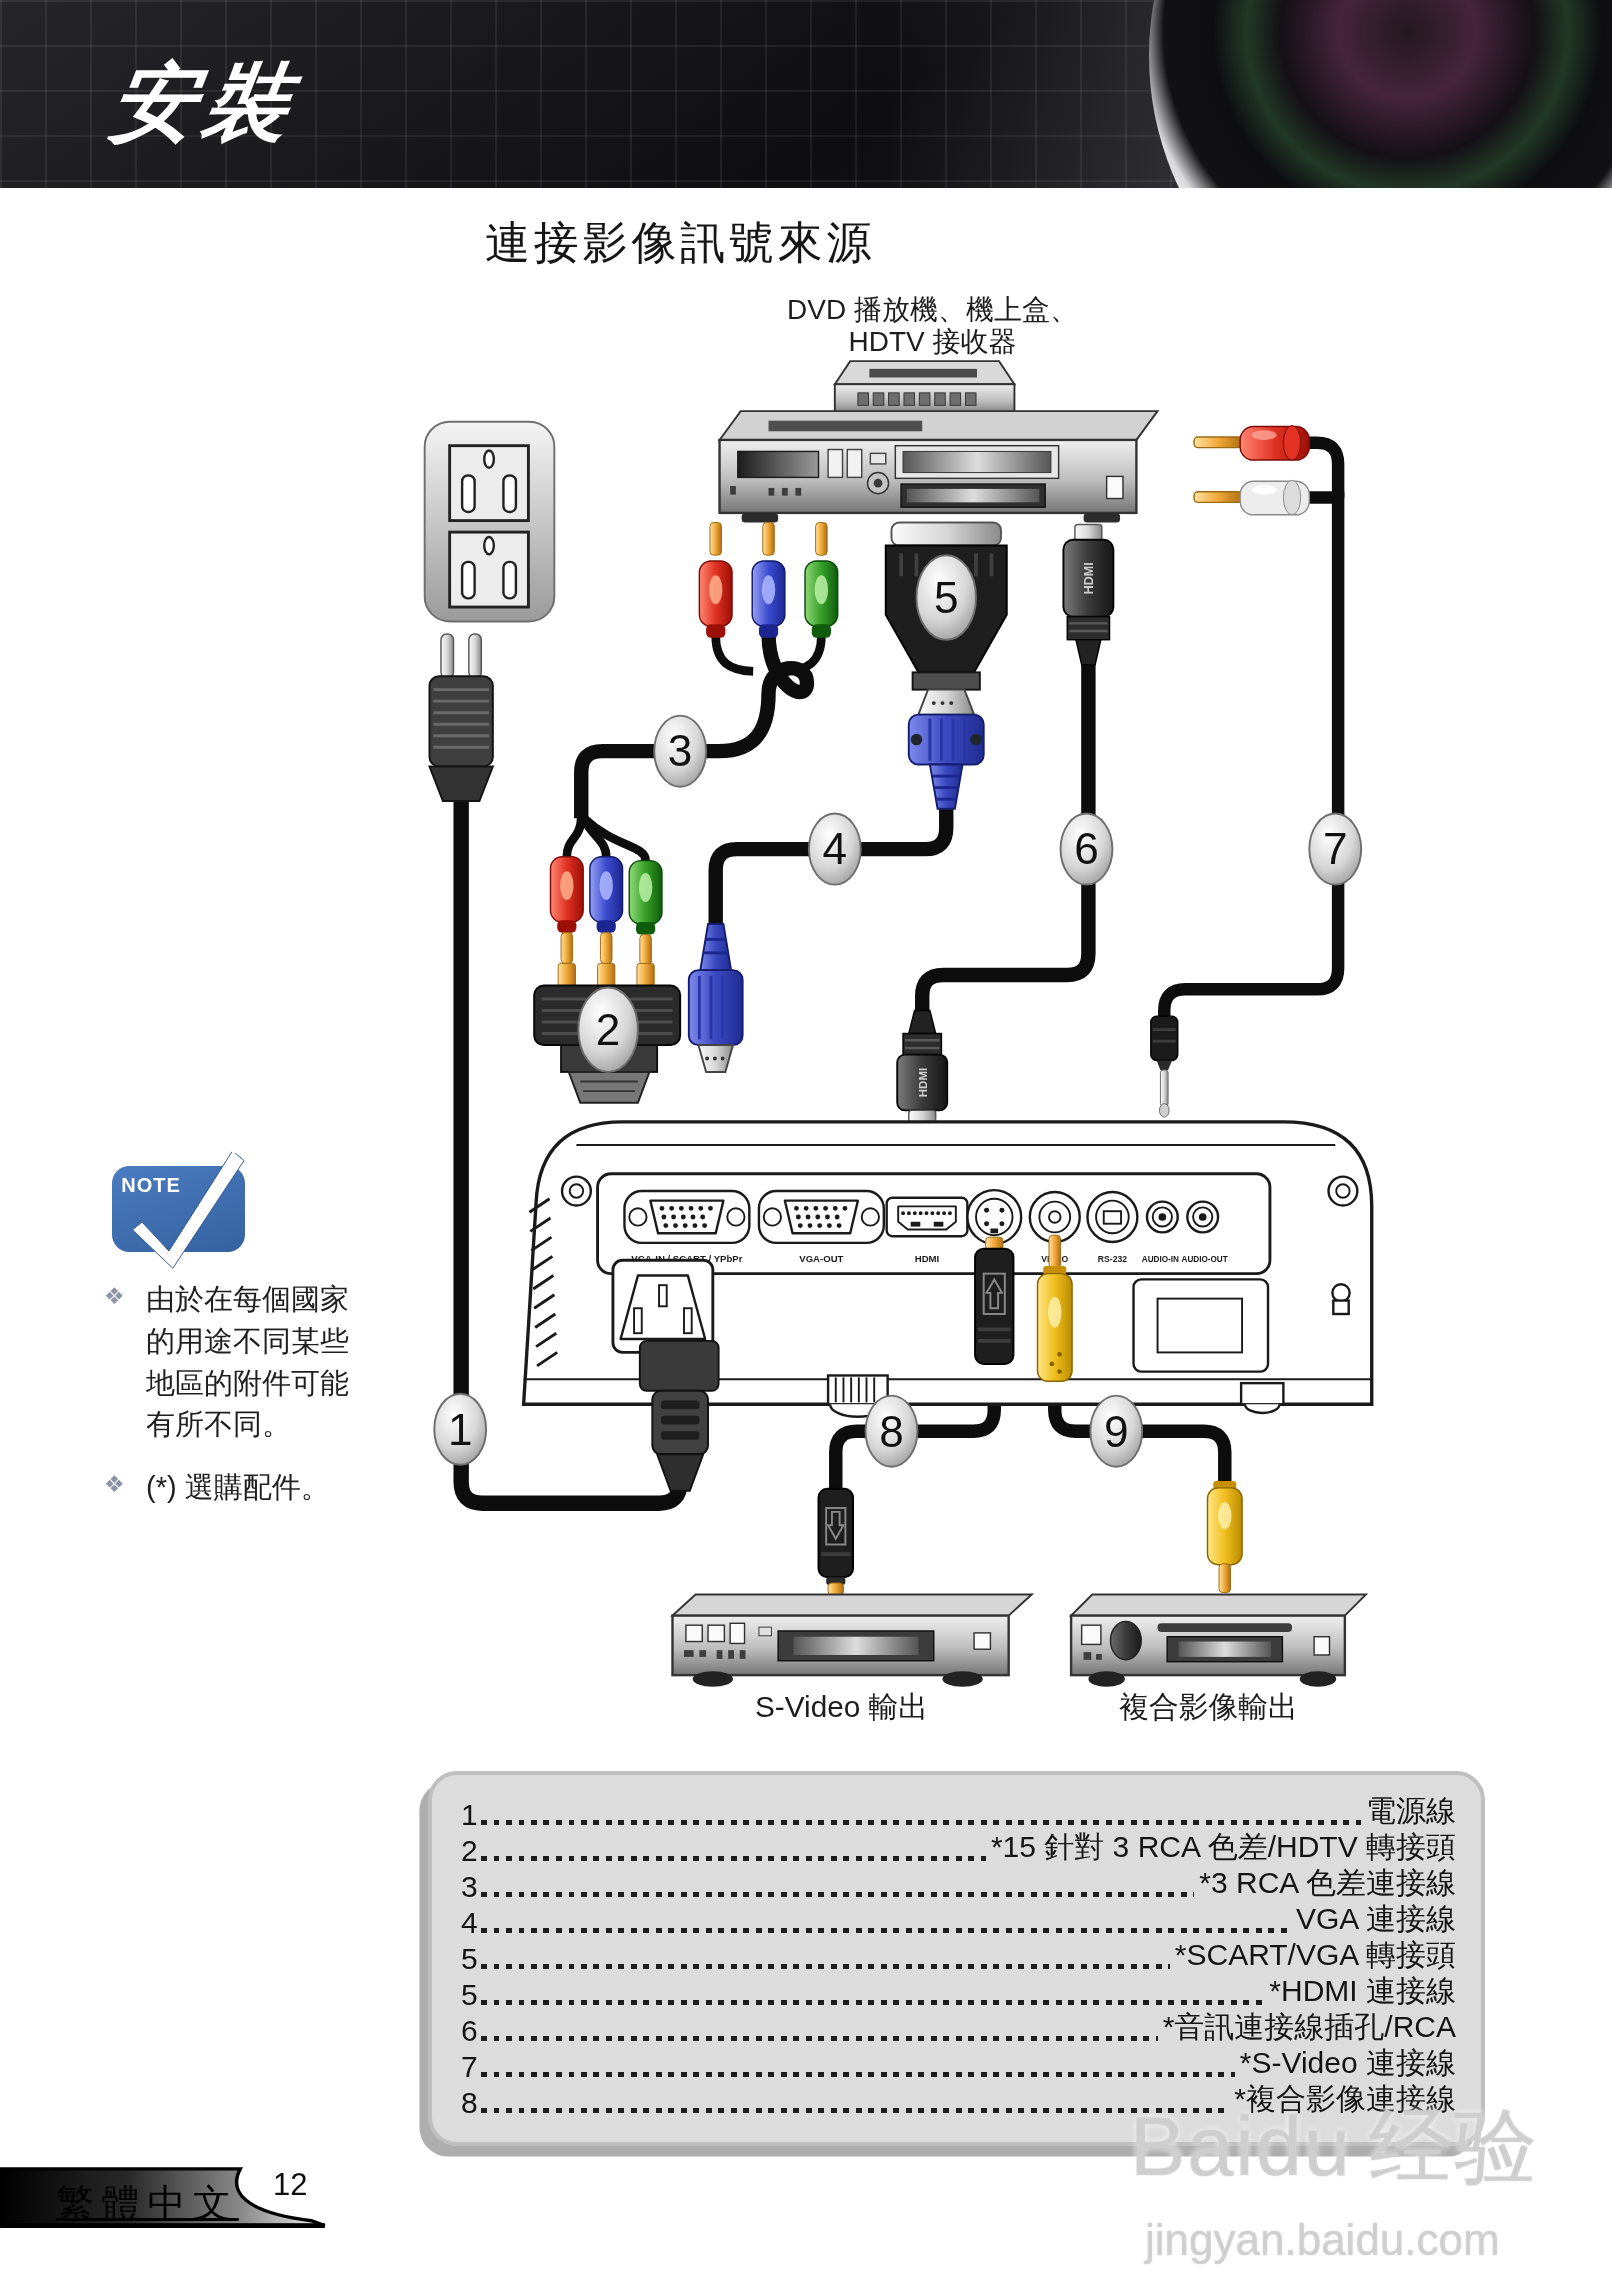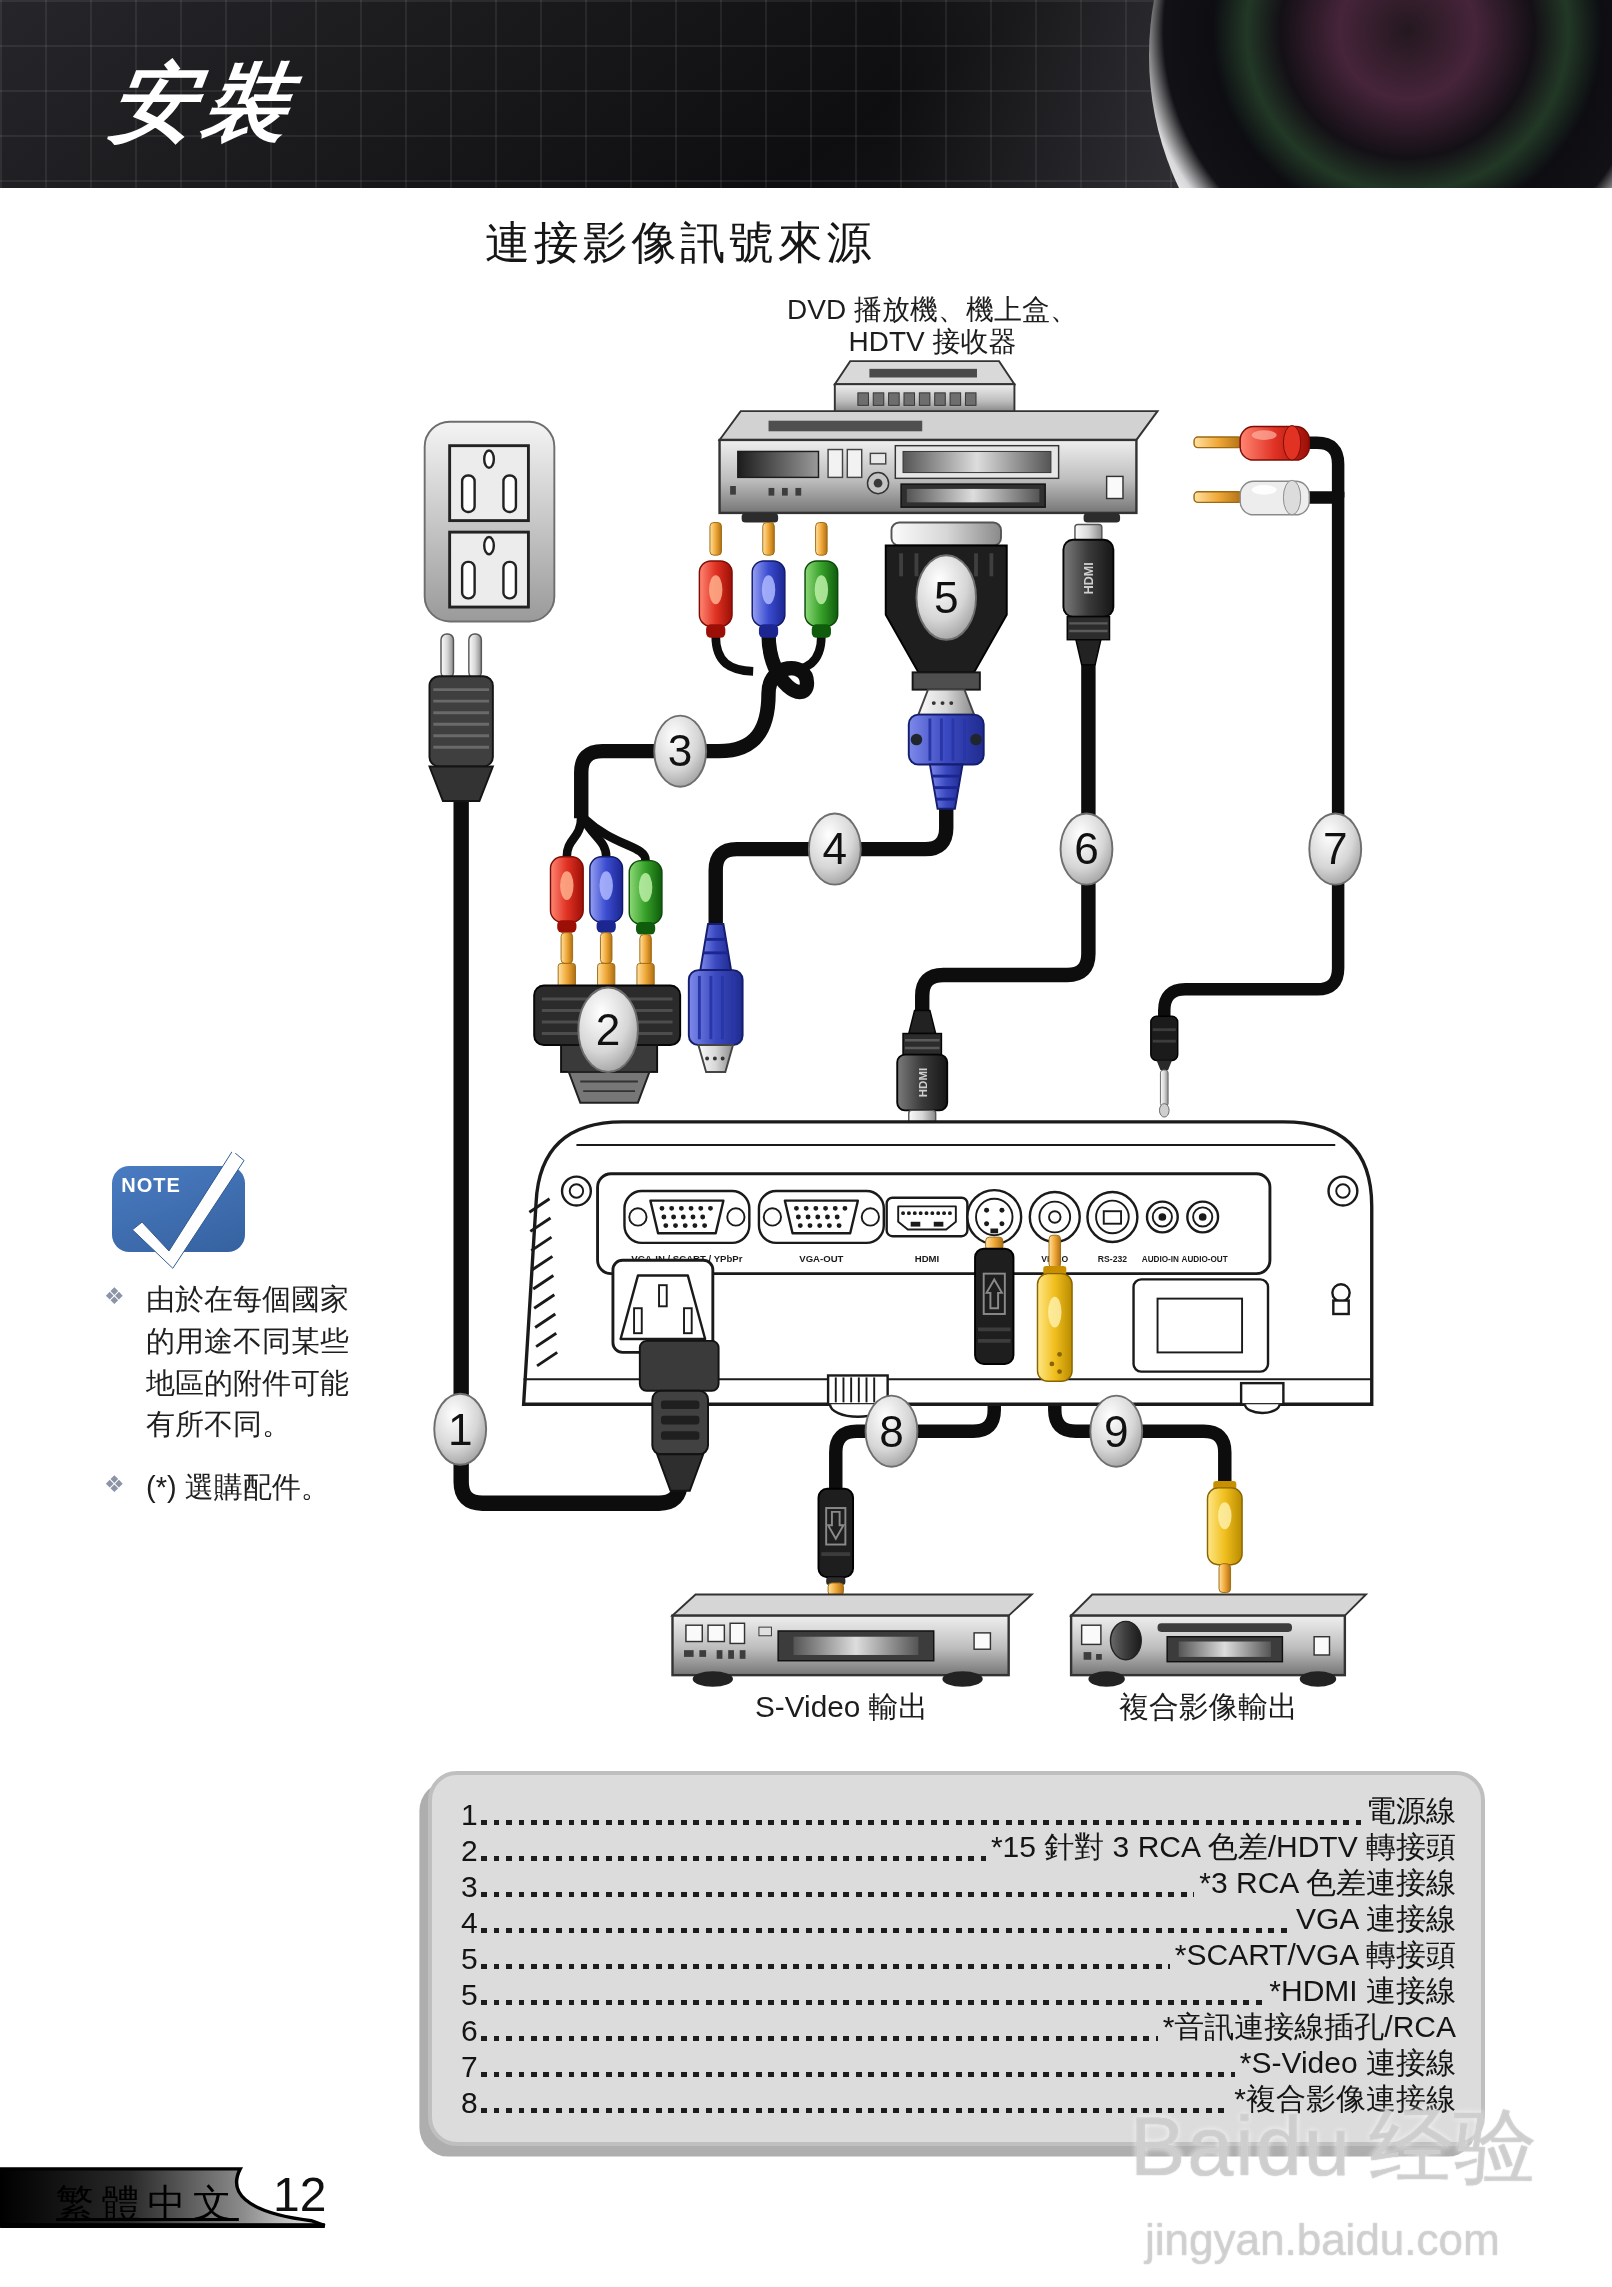--- a/index.html
+++ b/index.html
@@ -37,21 +37,21 @@
   .legend{left:428px;top:1771px;width:1057px;height:375px;box-sizing:border-box;z-index:4;
      background:#dcdcdc;border:4.8px solid #bfbfbf;border-radius:29px;
      box-shadow:-8.6px 10.6px 0 #aeaeae;padding:21px 25px 15.4px 29px;}
   .lg-row{display:flex;align-items:flex-end;height:36px;font-size:30px;color:#141414;}
   .lg-num{flex:0 0 auto;}
   .lg-dots{flex:1 1 auto;height:5.8px;align-self:flex-end;margin:0 4.8px 6.7px 2.9px;
      background:repeating-linear-gradient(to right,#1d1d1d 0 5.8px,transparent 5.8px 12.5px);}
   .lg-label{flex:0 0 auto;white-space:nowrap;}
   
   .footer-lang{left:56px;top:2178px;font-size:38px;color:#000000;letter-spacing:7.7px;z-index:4;text-decoration:underline;}
-  .page-num{left:273px;top:2167px;font-size:48px;color:#101010;z-index:4;}
+  .page-num{left:273px;top:2167px;font-size:31px;color:#101010;z-index:4;}
   
   .wm{position:absolute;z-index:6;font-weight:normal;color:rgba(240,240,240,0.62);
      text-shadow:0 0 1px rgba(140,140,140,0.9),0 0 6.7px rgba(255,255,255,0.95);}
   .wm1{left:1130px;top:2092px;font-size:83px;letter-spacing:1.9px;}
   .wm1 .cn{margin-left:17.3px;}
   .wm2{left:1145px;top:2215px;font-size:44px;}
   svg text{font-family:"Liberation Sans",sans-serif;}
 </style>
 </head>
 <body>

